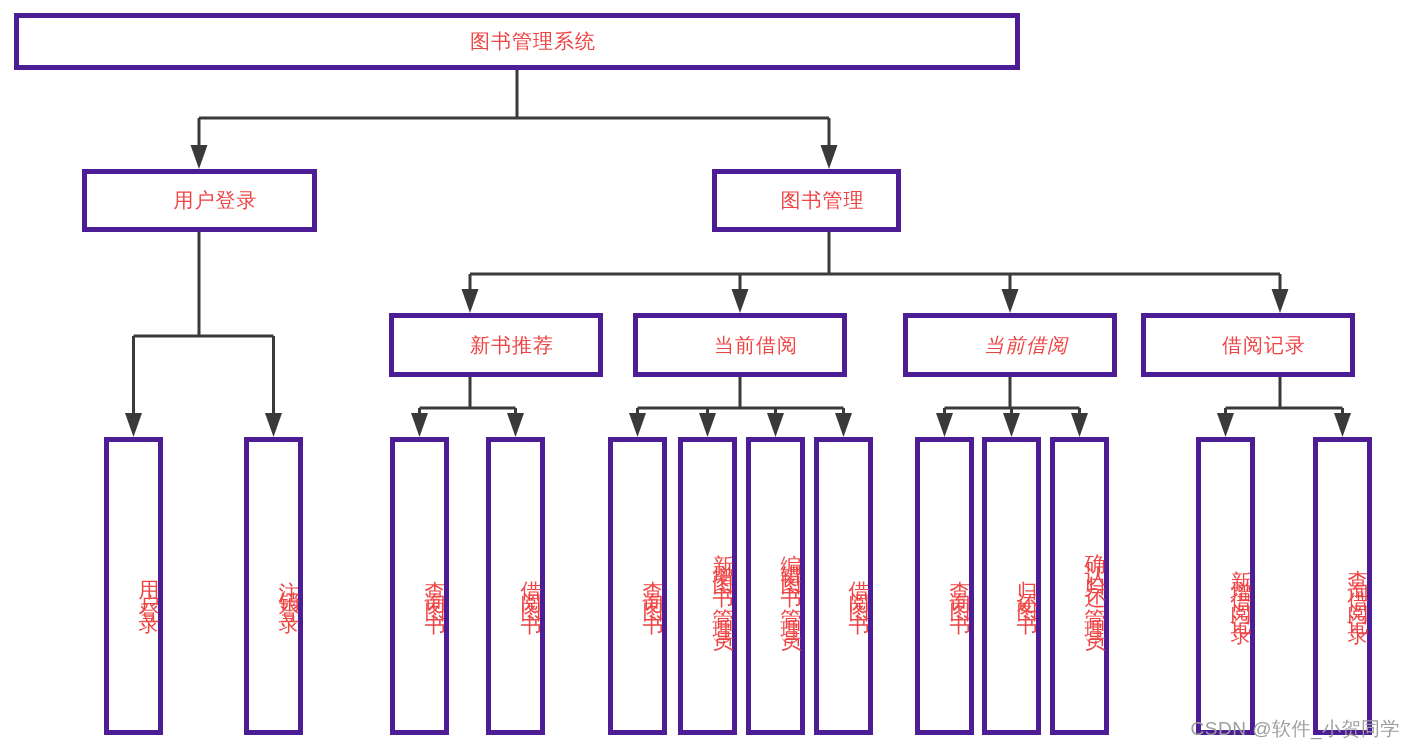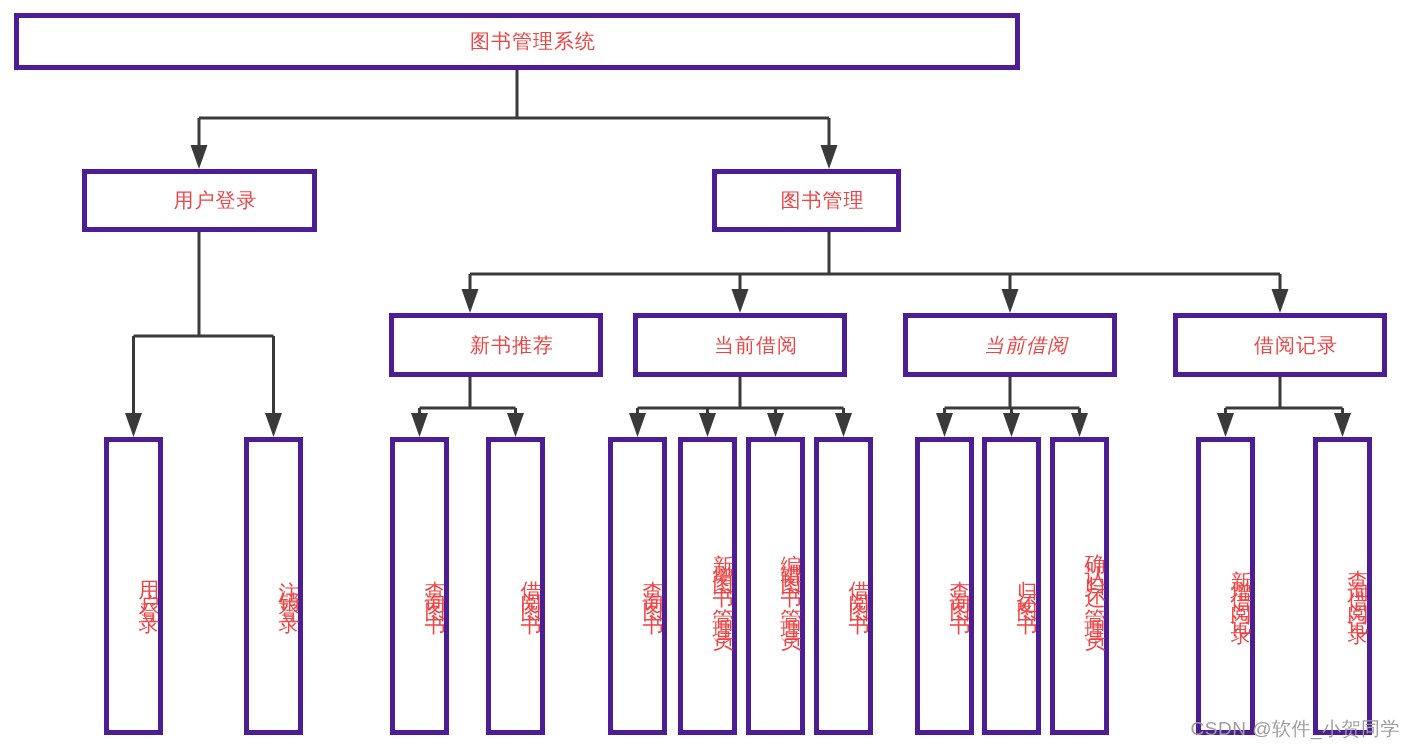--- a/index.html
+++ b/index.html
@@ -27,21 +27,21 @@
     writing-mode:vertical-rl;
     text-orientation:mixed;
     font-size:21px;
     letter-spacing:11px;
     line-height:1;
   }
   .root   {left:14px;  top:13px;  width:1006px; height:57px;}
   .l2a    {left:82px;  top:169px; width:235px;  height:63px;}
   .l2b    {left:712px; top:169px; width:189px;  height:63px;}
   .l3     {top:313px;  height:64px; width:214px;}
-  .l3a{left:369px;margin-left:20px;} .l3b{left:633px;} .l3c{left:903px;font-style:italic;} .l3d{left:1173px;}
+  .l3a{left:369px;margin-left:20px;} .l3b{left:633px;} .l3c{left:903px;font-style:italic;} .l3d{left:1141px;}
   .leaf   {top:437px;  height:298px; width:59px;}
   .lf1{left:104px;}  .lf2{left:244px;}
   .lf3{left:390px;}  .lf4{left:486px;}
   .lf5{left:608px;}  .lf6{left:678px;}  .lf7{left:746px;}  .lf8{left:814px;}
   .lf9{left:915px;}  .lf10{left:982px;} .lf11{left:1050px;}
   .lf12{left:1196px;}.lf13{left:1313px;}
   .connectors{
     position:absolute;left:0;top:0;width:1405px;height:747px;
     z-index:1;pointer-events:none;
   }

